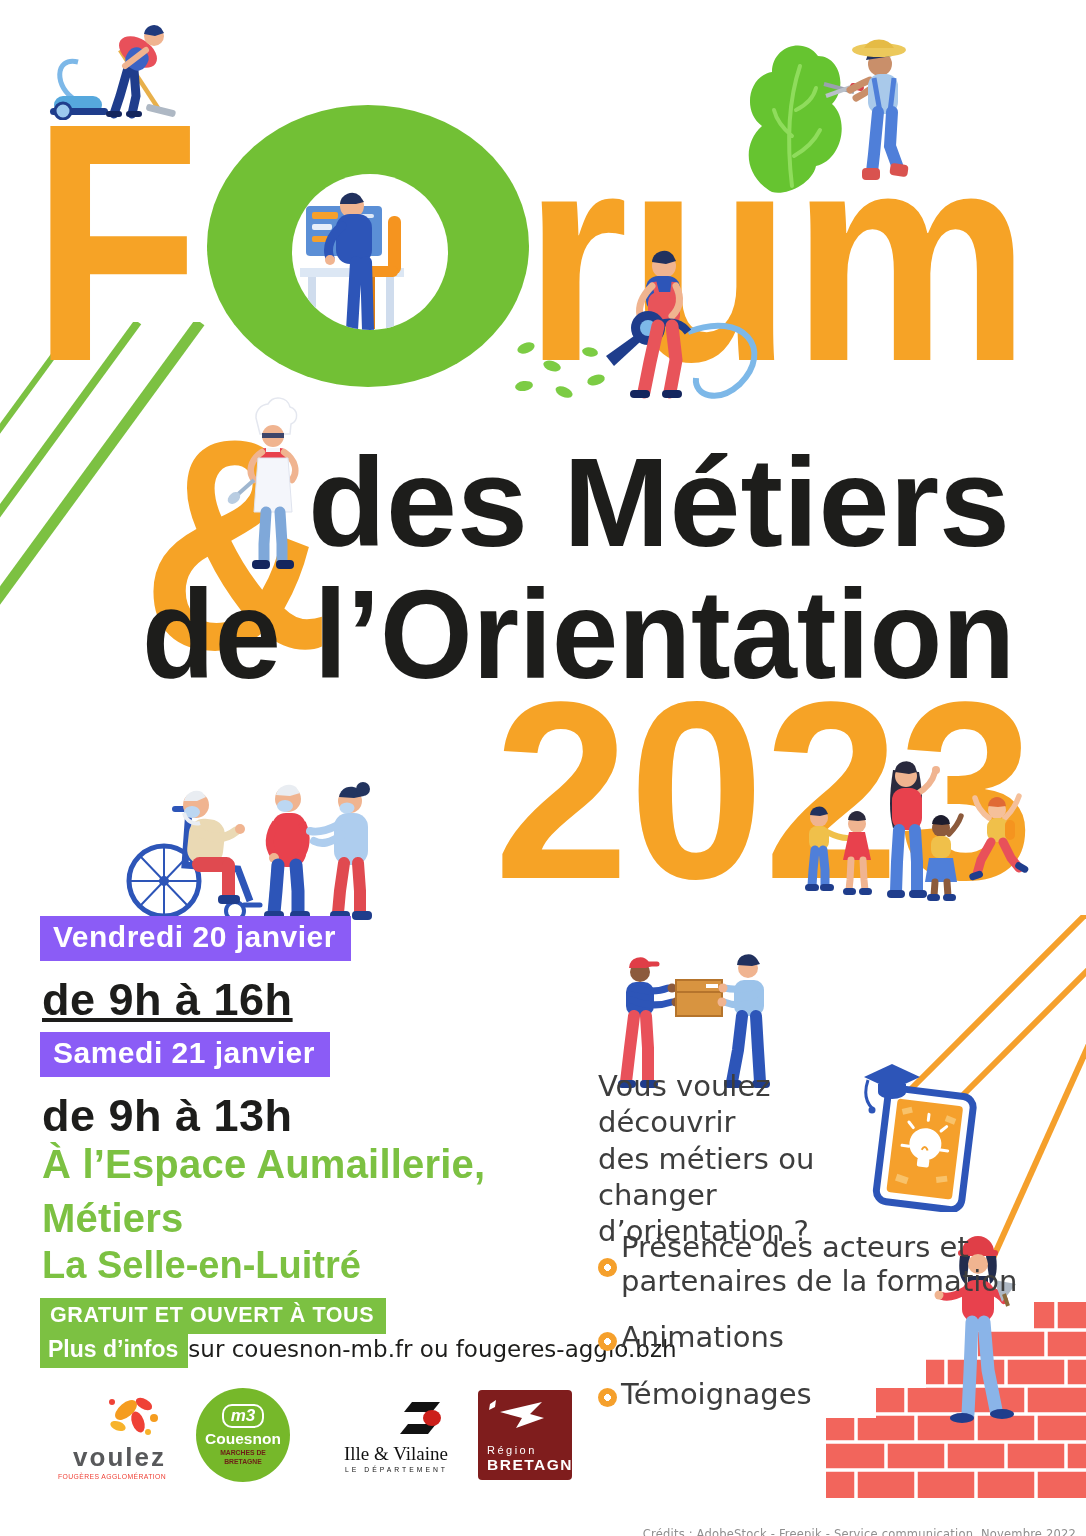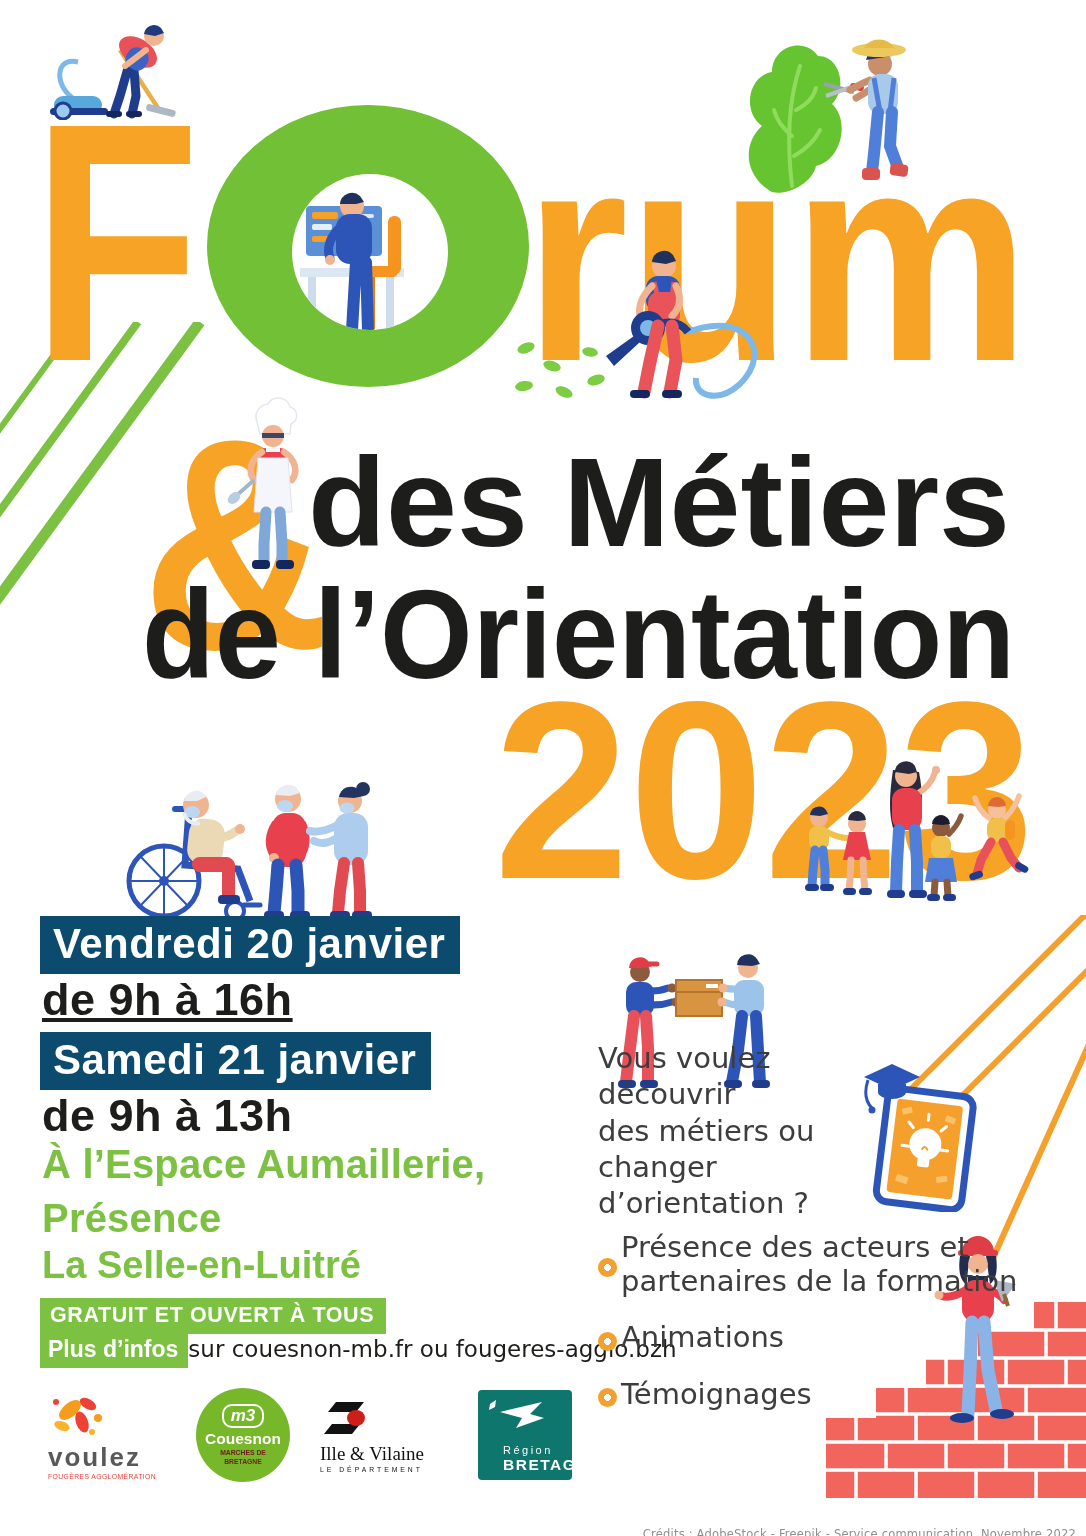--- a/index.html
+++ b/index.html
@@ -6,22 +6,22 @@
   .poster{
     position:relative;width:1086px;height:1536px;margin:0 auto;
     background:#ffffff;overflow:hidden;
     font-family:"Liberation Sans","DejaVu Sans",sans-serif;color:#1d1d1b;
   }
   .abs{position:absolute;}
   svg text{font-family:"Liberation Sans","DejaVu Sans",sans-serif;}
   .tt{font-weight:800;}
   
   .banner{
-    display:inline-block;background:#0c4a6e;color:#fff;font-weight:800;
-    font-size:42px;line-height:1.08;padding:5px 15px 8px 13px;letter-spacing:.5px;
+    display:inline-block;background:#8b5cf6;color:#fff;font-weight:800;
+    font-size:30px;line-height:1.08;padding:5px 15px 8px 13px;letter-spacing:.5px;
   }
   .hours{font-size:45px;font-weight:800;color:#1d1d1b;letter-spacing:.5px;}
   .venue1,.venue2{font-size:40px;font-weight:800;color:#7cc142;letter-spacing:.2px;}
   .venue3{font-size:38px;font-weight:800;color:#7cc142;}
   .free-banner{
     display:inline-block;background:#7cc142;color:#fff;font-weight:800;
     font-size:21.5px;padding:5px 12px 6px 10px;letter-spacing:.6px;
   }
   .infos-line{font-size:24px;color:#1d1d1b;}
   .infos-chip{
@@ -34,39 +34,39 @@
   .question{font-size:29px;line-height:1.25;}
   .bullets{display:flex;flex-direction:column;gap:22px;}
   .bullet-row{display:flex;align-items:center;gap:4px;}
   .bullet-dot{
     flex:0 0 auto;width:19px;height:19px;border-radius:50%;margin-top:7px;
     background:radial-gradient(circle,#ffffff 0 3.2px,#f5a02c 3.6px 100%);
   }
   .bullet-text{font-size:29px;line-height:1.18;}
   
   .logos{display:flex;align-items:center;gap:30px;}
-  .logo{display:flex;flex-direction:column;align-items:flex-start;text-align:center;}
+  .logo{display:flex;flex-direction:column;align-items:flex-end;text-align:center;}
   .logo-agglo-title{font-size:26px;font-weight:700;color:#58595b;letter-spacing:2px;line-height:1;}
   .logo-agglo-sub{font-size:6.8px;color:#ef4136;letter-spacing:.4px;margin-top:3px;}
   .logo-couesnon{
     width:94px;height:94px;border-radius:50%;background:#76b82a;
     display:flex;flex-direction:column;align-items:center;justify-content:center;gap:1px;
   }
   .logo-couesnon .mark{
     font-style:italic;font-weight:800;color:#fff;font-size:17px;line-height:1;
     border:2px solid #fff;border-radius:10px;padding:1px 7px 2px;margin-bottom:2px;
   }
   .logo-couesnon .name{color:#fff;font-weight:800;font-size:15.5px;line-height:1;}
   .logo-couesnon .sub{color:#6d1f17;font-weight:800;font-size:6.8px;width:62px;line-height:1.25;margin-top:2px;}
   .logo-iv-title{font-family:"Liberation Serif","DejaVu Serif",serif;font-size:19px;color:#121212;line-height:1;margin-top:4px;}
   .logo-iv-sub{font-size:6.8px;letter-spacing:3px;color:#121212;margin-top:3px;}
   .logo-bzh{
-    width:94px;height:90px;background:#0f766e;border-radius:4px;color:#fff;
+    width:94px;height:90px;background:#7f1d1d;border-radius:4px;color:#fff;
     display:flex;flex-direction:column;align-items:flex-start;justify-content:flex-end;
-    padding:8px 8px 7px 25px;box-sizing:border-box;position:relative;
+    padding:8px 8px 7px 9px;box-sizing:border-box;position:relative;
   }
   .logo-bzh .region{font-size:11px;letter-spacing:2.5px;font-weight:400;}
   .logo-bzh .bzh{font-size:15.5px;font-weight:800;letter-spacing:1.5px;line-height:1.1;}
   .credits{font-family:"DejaVu Sans",sans-serif;font-size:11.5px;color:#8f8f8f;letter-spacing:.2px;margin-top:15px;}
 </style>
 </head>
 <body>
 
 <div class="poster">
 
@@ -418,31 +418,31 @@
     <span class="banner">Vendredi 20 janvier</span>
   </div>
   <div class="abs hours" style="left:42px;top:974px;text-decoration:underline;">de 9h à 16h</div>
 
   <div class="abs" style="left:40px;top:1032px;">
     <span class="banner">Samedi 21 janvier</span>
   </div>
   <div class="abs hours" style="left:42px;top:1090px;">de 9h à 13h</div>
 
   <div class="abs venue1" style="left:42px;top:1142px;">À l’Espace Aumaillerie,</div>
-  <div class="abs venue2" style="left:42px;top:1196px;">Présence</div>
+  <div class="abs venue2" style="left:42px;top:1196px;">Métiers</div>
   <div class="abs venue3" style="left:42px;top:1244px;">La Selle-en-Luitré</div>
 
   <div class="abs" style="left:40px;top:1298px;">
     <span class="free-banner">GRATUIT ET OUVERT À TOUS</span>
   </div>
   <div class="abs infos-line" style="left:40px;top:1333px;">
     <span class="infos-chip">Plus d’infos</span><span class="infos-rest">sur couesnon-mb.fr ou fougeres-agglo.bzh</span>
   </div>
 
-  <div class="abs hand question" style="left:598px;top:1040px;width:300px;">
+  <div class="abs hand question" style="left:598px;top:1068px;width:300px;">
     <div>Vous voulez découvrir</div>
     <div>des métiers ou changer</div>
     <div>d’orientation ?</div>
   </div>
 
   <div class="abs bullets" style="left:598px;top:1230px;">
     <div class="bullet-row">
       <span class="bullet-dot"></span>
       <span class="hand bullet-text">
         <span>Présence des acteurs et</span><br>

